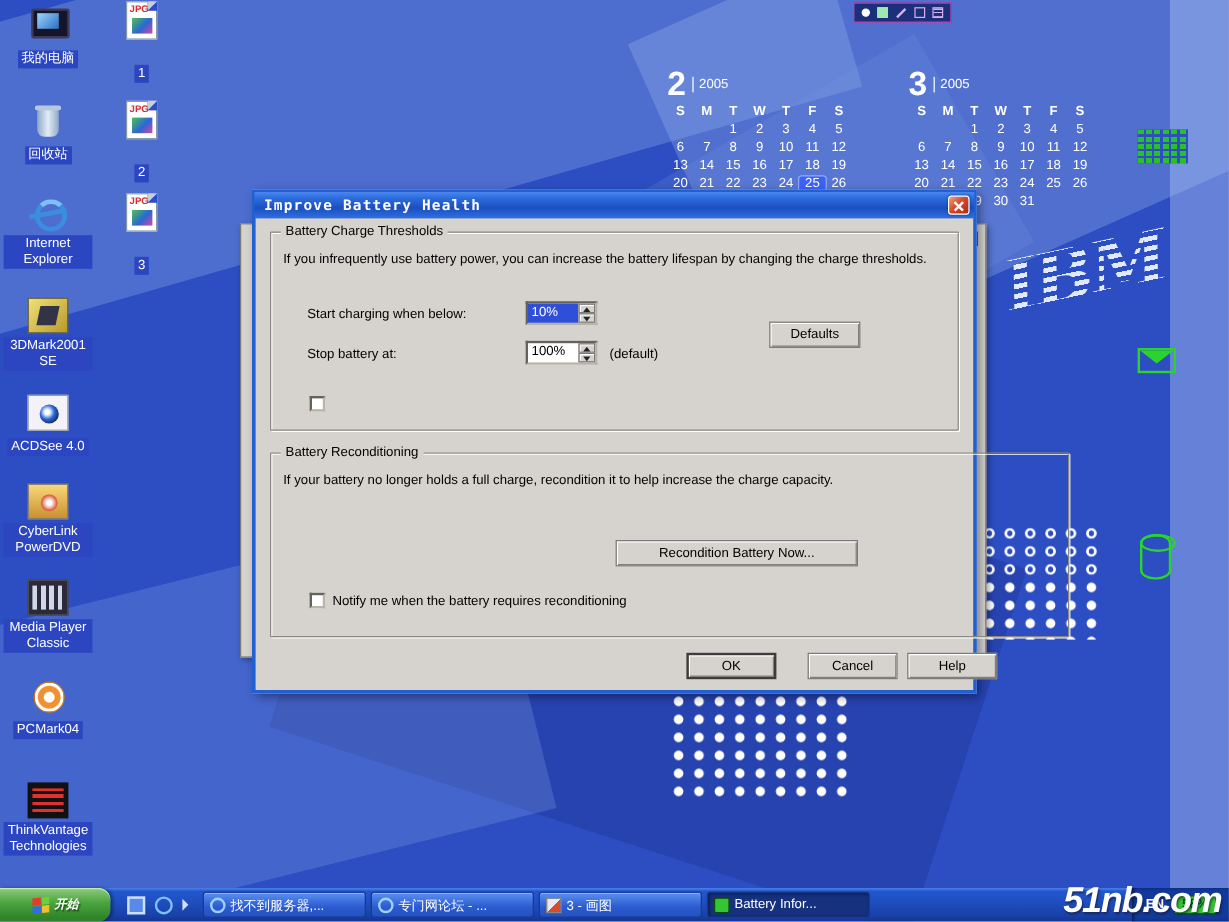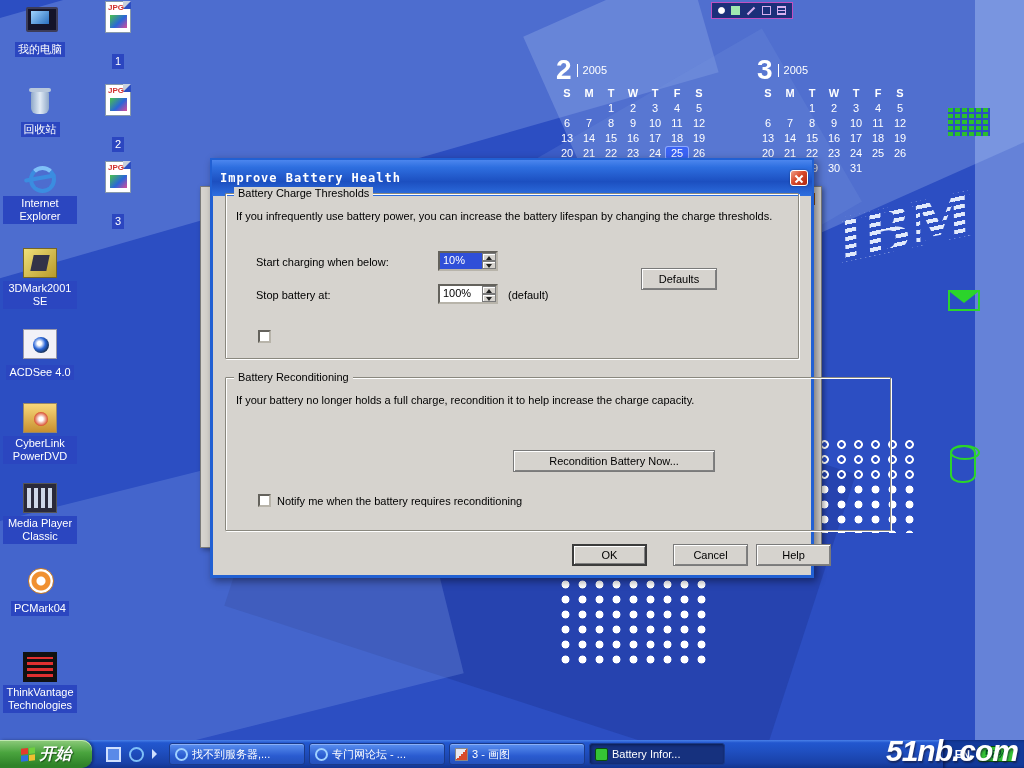--- a/index.html
+++ b/index.html
@@ -77,21 +77,21 @@
 
   
   .bgwin { position:absolute; left:200px; top:186px; width:622px; height:362px; background:#d6d3ce;
            border:1px solid #7a7a7a; box-shadow:2px 2px 5px rgba(0,0,0,.35); z-index:5; }
   .bgwin .obtn { position:absolute; right:6px; top:6px; width:16px; height:12px;
                  background:linear-gradient(#f8c060,#e08020); border:1px solid #905010; }
 
   
   .dlg { position:absolute; left:210px; top:158px; width:604px; height:420px; background:#d6d3ce;
          border:3px solid #2160d3; box-shadow:3px 3px 8px rgba(0,0,10,.45); z-index:10; font-size:11px; color:#000; }
-  .tbar { position:relative; height:36px; margin:-1px -1px 4px;
+  .tbar { position:relative; height:22px; margin:-1px -1px 4px;
           background:linear-gradient(180deg,#4c86ee 0%,#2e6fe0 20%,#1c4fc0 60%,#2e6fe0 100%);
           display:flex; align-items:center; padding:0 4px 0 8px;gap:44px; }
   .ttl { color:#fff; font-family:"DejaVu Sans Mono",monospace; font-weight:bold; font-size:12px; letter-spacing:1px; flex:1; }
   .xbtn { width:18px; height:16px; border:1px solid #fff; border-radius:3px; position:relative;
           background:linear-gradient(135deg,#f0a088,#d8492a 45%,#b02810); box-shadow:0 0 2px rgba(0,0,0,.4); }
   .xbtn::before, .xbtn::after { content:""; position:absolute; left:3px; top:6.5px; width:10px; height:1.8px; background:#fff; }
   .xbtn::before { transform:rotate(45deg); } .xbtn::after { transform:rotate(-45deg); }
 
   .grp { position:absolute; border:1px solid #8a887f; box-shadow:inset 1px 1px 0 #fff, 1px 1px 0 #fff; border-radius:1px; }
   .grp1 { left:12px; top:32px; width:574px; height:166px; }
@@ -126,21 +126,21 @@
   .uic.slash { border:none; width:10px; height:2px; background:#d8b0f0; transform:rotate(-45deg); }
 
   
   .taskbar { position:absolute; left:0; bottom:0; width:1024px; height:28px; z-index:50;
              background:linear-gradient(180deg,#4a81e8 0%,#2257cf 10%,#1f4fc0 40%,#1941a8 82%,#123590 100%);
              display:flex; align-items:center; }
   .start { width:92px; height:28px; border-radius:0 10px 10px 0;
            background:linear-gradient(180deg,#8ecb7c 0%,#4aa43e 45%,#2f8328 90%);
            box-shadow:inset 0 1px 0 #c0e8b0, 2px 0 3px rgba(0,0,0,.35);
            display:flex; align-items:center; justify-content:center; gap:5px;
-           color:#fff; font-weight:bold; font-style:italic; font-size:16px; text-shadow:1px 1px 1px #1e5518; }
+           color:#fff; font-weight:bold; font-style:italic; font-size:10px; text-shadow:1px 1px 1px #1e5518; }
   .flag { width:14px; height:13px; display:grid; grid-template-columns:1fr 1fr; gap:1px; transform:skewY(-6deg); }
   .flag i { display:block; } .flag .f1{background:#e33b2e;} .flag .f2{background:#6fcf3f;} .flag .f3{background:#2f6fe0;} .flag .f4{background:#f0c030;}
   .ql { display:flex; align-items:center; gap:8px; padding:0 10px 0 14px; height:28px; }
   .qic { width:15px; height:15px; }
   .qic.q1 { border:2px solid #cfe0ff; background:#5a8ae8; }
   .qic.q2 { border:2px solid #7fc0f8; border-radius:50%; position:relative; }
   .chev { width:0; height:0; border-left:5px solid #cfe0ff; border-top:5px solid transparent; border-bottom:5px solid transparent; }
   .task { width:136px; height:22px; margin:0 2px; border-radius:3px; border:1px solid #1a3a8a; color:#fff; font-size:11px;
           background:linear-gradient(180deg,#5a90f0,#2a5bd0 60%,#2451bc); box-shadow:inset 0 1px 0 #8ab0f8;
           display:flex; align-items:center; gap:4px; padding:0 5px; white-space:nowrap; overflow:hidden; }

